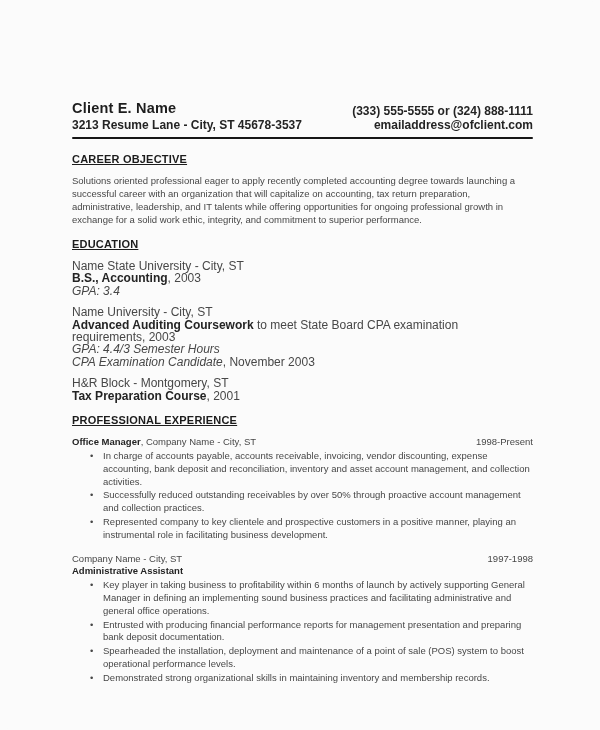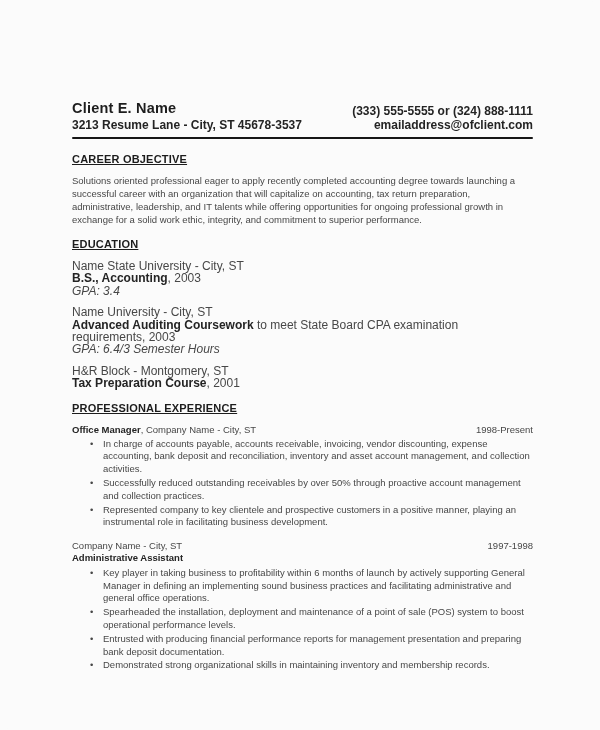--- a/index.html
+++ b/index.html
@@ -83,21 +83,22 @@
 
   <div class="edu-entry first">
     <div>Name State University - City, ST</div>
     <div><span class="bold">B.S., Accounting</span><span>, 2003</span></div>
     <div class="ital">GPA: 3.4</div>
   </div>
 
   <div class="edu-entry">
     <div>Name University - City, ST</div>
     <div><span class="bold">Advanced Auditing Coursework</span><span> to meet State Board CPA examination requirements, 2003</span></div>
-    <div class="ital">GPA: 6.4/3 Semester Hours</div>
+    <div class="ital">GPA: 4.4/3 Semester Hours</div>
+    <div><span class="ital">CPA Examination Candidate</span><span>, November 2003</span></div>
   </div>
 
   <div class="edu-entry">
     <div>H&amp;R Block - Montgomery, ST</div>
     <div><span class="bold">Tax Preparation Course</span><span>, 2001</span></div>
   </div>
 
   <div class="sec-heading experience">PROFESSIONAL EXPERIENCE</div>
 
   <div class="job">
@@ -113,19 +114,19 @@
   </div>
 
   <div class="job">
     <div class="job-head">
       <div>Company Name - City, ST</div>
       <div class="job-dates">1997-1998</div>
     </div>
     <div class="job-subtitle">Administrative Assistant</div>
     <ul class="bullets">
       <li>Key player in taking business to profitability within 6 months of launch by actively supporting General Manager in defining an implementing sound business practices and facilitating administrative and general office operations.</li>
+      <li>Entrusted with producing financial performance reports for management presentation and preparing bank deposit documentation.</li>
       <li>Spearheaded the installation, deployment and maintenance of a point of sale (POS) system to boost operational performance levels.</li>
-      <li>Entrusted with producing financial performance reports for management presentation and preparing bank deposit documentation.</li>
       <li>Demonstrated strong organizational skills in maintaining inventory and membership records.</li>
     </ul>
   </div>
 
 </div>
 
 </body></html>

